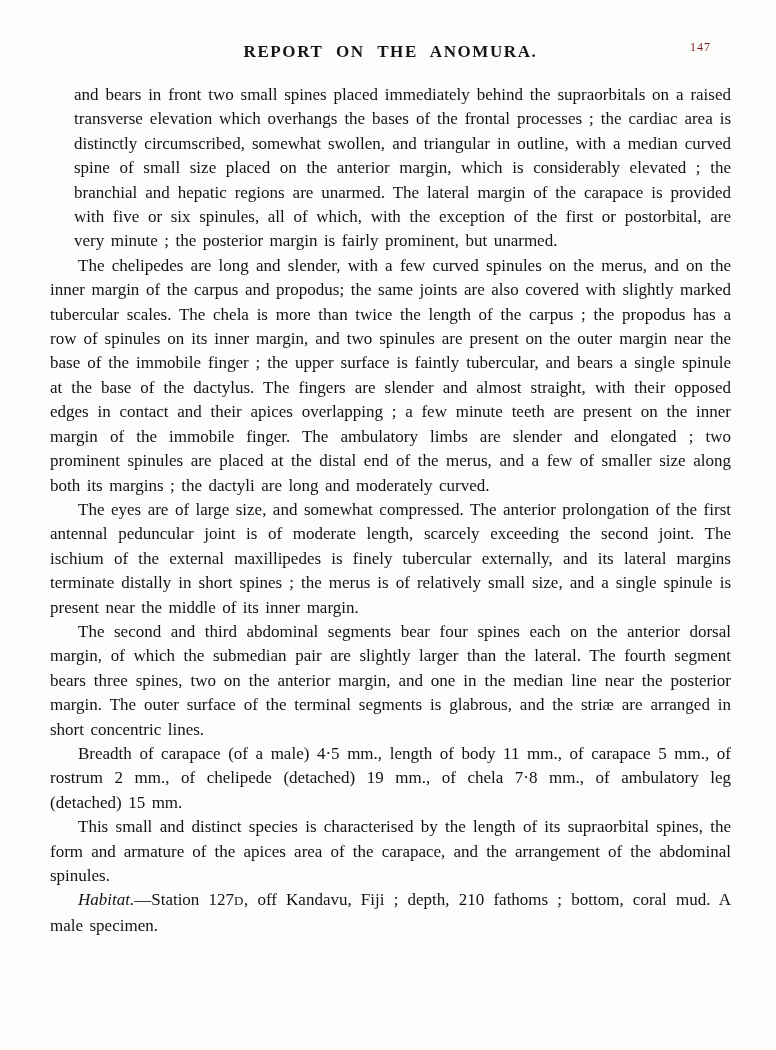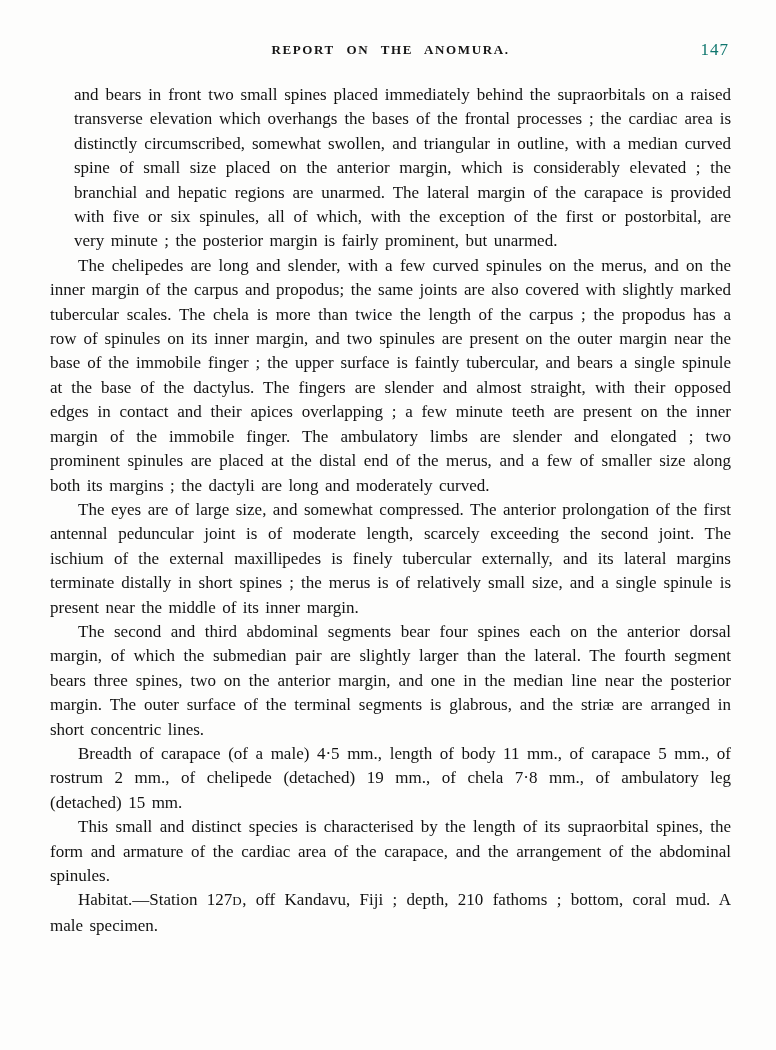--- a/index.html
+++ b/index.html
@@ -19,53 +19,54 @@
   .running-head {
     position: absolute;
     top: 42px;
     left: 50px;
     width: 681px;
     height: 22px;
   }
   .head-title {
     display: block;
     text-align: center;
-    font-size: 13px;
+    font-size: 17px;
     font-weight: bold;
     letter-spacing: 1.6px;
     word-spacing: 7px;
     color: #151515;
   }
   .page-number {
     position: absolute;
-    right: 2px;
+    right: 20px;
     top: -2px;
-    font-size: 17px;
+    font-size: 12px;
     letter-spacing: 1px;
-    color: #0f766e;
+    color: #7f1d1d;
   }
   .body-text {
     position: absolute;
     top: 83px;
     left: 50px;
     width: 681px;
     font-size: 17px;
     line-height: 24.4px;
     text-align: justify;
     word-spacing: 2.2px;
   }
   .body-text p {
     margin: 0;
     text-indent: 28px;
   }
   .body-text p.no-indent {
     text-indent: 0;
     margin-left: 24px;
   }
   .italic {
+    font-style: italic;
   }
   .smallcap {
     font-size: 13px;
     letter-spacing: 0.5px;
   }
 </style>
 </head>
 <body>
 
 <div class="page">
@@ -74,17 +75,17 @@
     <span class="head-title">REPORT ON THE ANOMURA.</span>
     <span class="page-number">147</span>
   </div>
 
   <div class="body-text">
     <p class="no-indent">and bears in front two small spines placed immediately behind the supraorbitals on a raised transverse elevation which overhangs the bases of the frontal processes&nbsp;; the cardiac area is distinctly circumscribed, somewhat swollen, and triangular in outline, with a median curved spine of small size placed on the anterior margin, which is considerably elevated&nbsp;; the branchial and hepatic regions are unarmed. The lateral margin of the carapace is provided with five or six spinules, all of which, with the exception of the first or postorbital, are very minute&nbsp;; the posterior margin is fairly prominent, but unarmed.</p>
     <p>The chelipedes are long and slender, with a few curved spinules on the merus, and on the inner margin of the carpus and propodus; the same joints are also covered with slightly marked tubercular scales. The chela is more than twice the length of the carpus&nbsp;; the propodus has a row of spinules on its inner margin, and two spinules are present on the outer margin near the base of the immobile finger&nbsp;; the upper surface is faintly tubercular, and bears a single spinule at the base of the dactylus. The fingers are slender and almost straight, with their opposed edges in contact and their apices overlapping&nbsp;; a few minute teeth are present on the inner margin of the immobile finger. The ambulatory limbs are slender and elongated&nbsp;; two prominent spinules are placed at the distal end of the merus, and a few of smaller size along both its margins&nbsp;; the dactyli are long and moderately curved.</p>
     <p>The eyes are of large size, and somewhat compressed. The anterior prolongation of the first antennal peduncular joint is of moderate length, scarcely exceeding the second joint. The ischium of the external maxillipedes is finely tubercular externally, and its lateral margins terminate distally in short spines&nbsp;; the merus is of relatively small size, and a single spinule is present near the middle of its inner margin.</p>
     <p>The second and third abdominal segments bear four spines each on the anterior dorsal margin, of which the submedian pair are slightly larger than the lateral. The fourth segment bears three spines, two on the anterior margin, and one in the median line near the posterior margin. The outer surface of the terminal segments is glabrous, and the striæ are arranged in short concentric lines.</p>
     <p>Breadth of carapace (of a male) 4·5 mm., length of body 11 mm., of carapace 5 mm., of rostrum 2 mm., of chelipede (detached) 19 mm., of chela 7·8 mm., of ambulatory leg (detached) 15 mm.</p>
-    <p>This small and distinct species is characterised by the length of its supraorbital spines, the form and armature of the cardiac area of the carapace, and the arrangement of the abdominal spinules.</p>
+    <p>This small and distinct species is characterised by the length of its supraorbital spines, the form and armature of the apices area of the carapace, and the arrangement of the abdominal spinules.</p>
     <p><span class="italic">Habitat.</span><span>—Station 127</span><span class="smallcap">D</span><span>, off Kandavu, Fiji&nbsp;; depth, 210 fathoms&nbsp;; bottom, coral mud. A male specimen.</span></p>
   </div>
 
 </div>
 
 </body></html>

